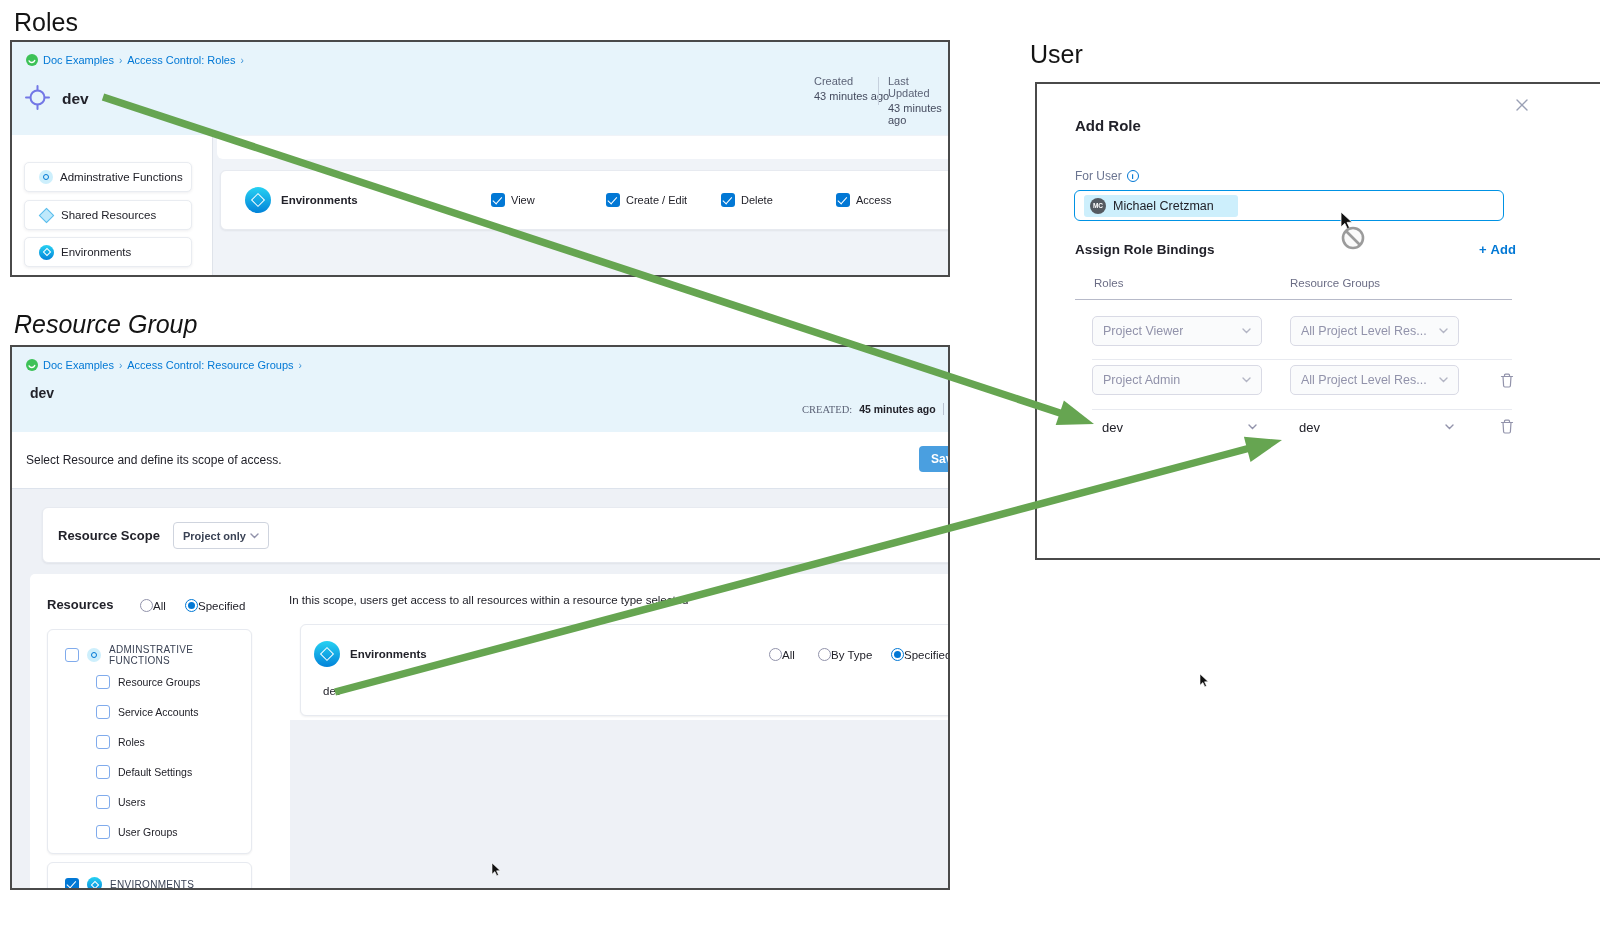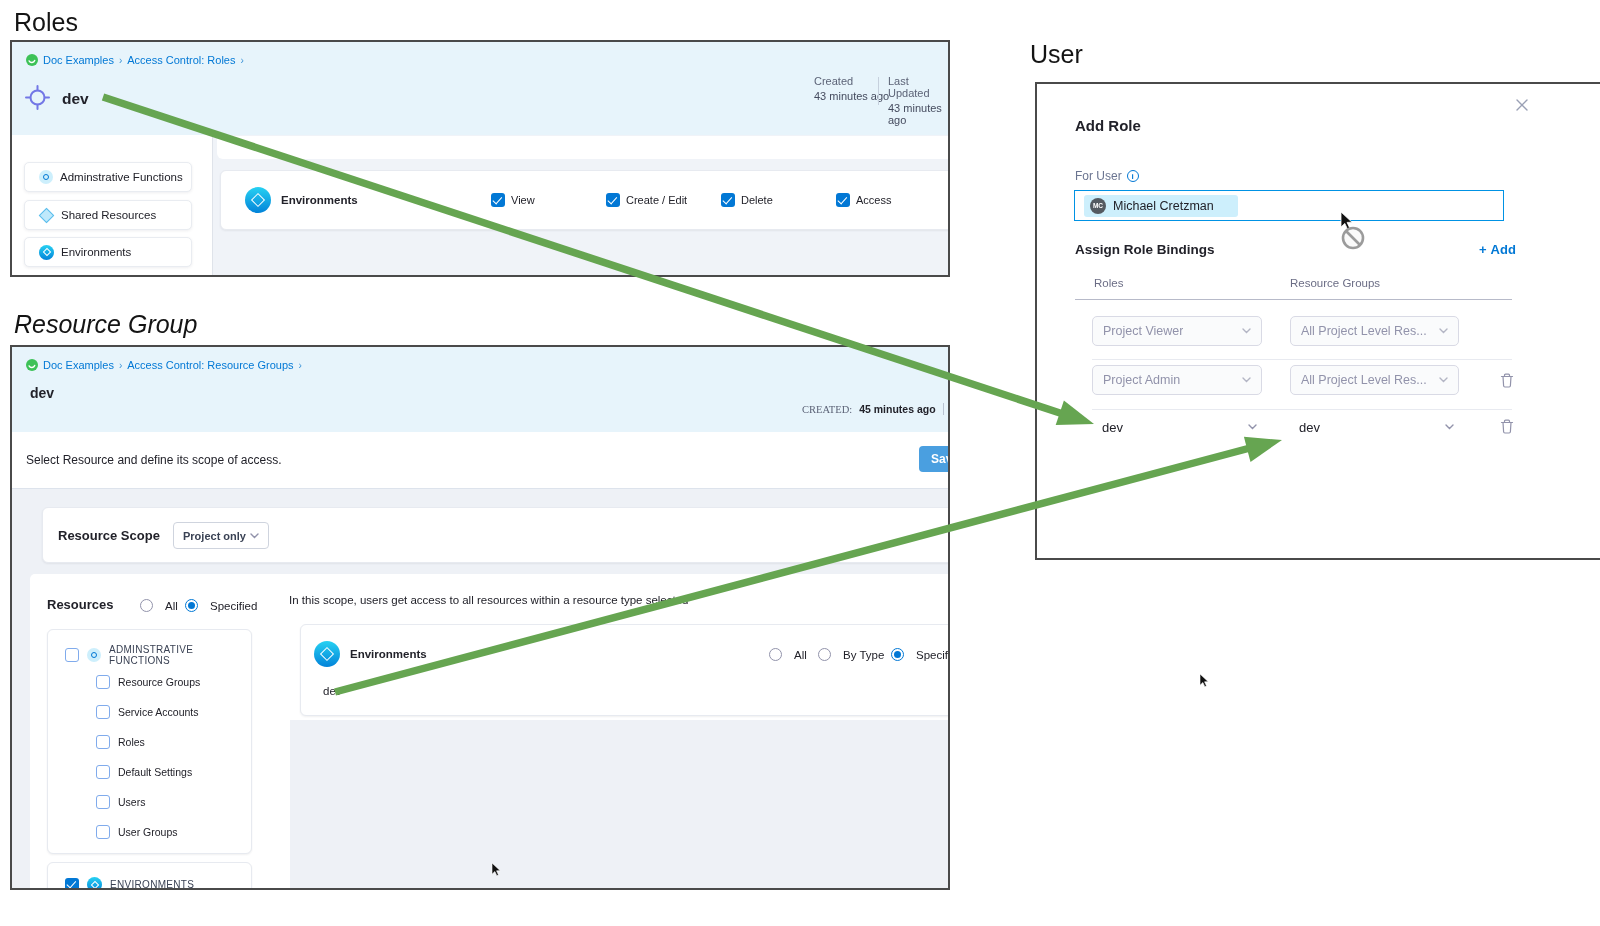--- a/index.html
+++ b/index.html
@@ -19,21 +19,21 @@
   .scard{position:absolute;background:#fff;border:1px solid #e9ecf1;border-radius:5px;box-shadow:0 1px 3px rgba(40,41,61,.08);display:flex;align-items:center;padding-left:14px;gap:7px;font-size:11.5px;color:#22222a;box-sizing:border-box;}
   
   .cbx{position:relative;display:inline-block;width:14px;height:14px;border-radius:3px;box-sizing:border-box;flex:0 0 auto;}
   .cbx.on{background:#0278d5;}
   .cbx.on::after{content:"";position:absolute;left:4.2px;top:1.6px;width:4px;height:7.5px;border:solid #fff;border-width:0 1.8px 1.8px 0;transform:rotate(42deg);}
   .cbx.off{background:#fff;border:1.6px solid #80abec;}
   
   .rd{position:relative;display:inline-block;width:13px;height:13px;border-radius:50%;border:1.5px solid #9293ab;box-sizing:border-box;background:#fff;flex:0 0 auto;}
   .rd.on{border-color:#0278d5;}
   .rd.on::after{content:"";position:absolute;left:2px;top:2px;right:2px;bottom:2px;border-radius:50%;background:#0278d5;}
-  .rdrow{position:absolute;display:flex;align-items:center;gap:12px;font-size:11.5px;color:#22222a;white-space:nowrap;}
+  .rdrow{position:absolute;display:flex;align-items:center;gap:0;font-size:11.5px;color:#22222a;white-space:nowrap;}
   
   .ic-admin{position:relative;display:inline-block;width:14px;height:14px;border-radius:50%;background:#cdeffc;flex:0 0 auto;}
   .ic-admin::after{content:"";position:absolute;left:4px;top:4px;width:6px;height:6px;border-radius:50%;border:1.7px solid #0278d5;box-sizing:border-box;}
   .ic-shared{position:relative;display:inline-block;width:11px;height:11px;background:#bfe9fb;border:1px solid #59bdec;transform:rotate(45deg);box-sizing:border-box;flex:0 0 auto;margin:0 2px;}
   .ic-env{position:relative;display:inline-block;border-radius:50%;background:linear-gradient(180deg,#27d1f2 0%,#0283d9 100%);flex:0 0 auto;}
   .ic-env::after{content:"";position:absolute;border:1.5px solid #fff;transform:rotate(45deg);box-sizing:border-box;}
   .ic-env.sm{width:15px;height:15px;}
   .ic-env.sm::after{left:4.5px;top:4.5px;width:6px;height:6px;}
   .ic-env.lg{width:26px;height:26px;}
   .ic-env.lg::after{left:8px;top:8px;width:10px;height:10px;}
@@ -253,21 +253,21 @@
           <line x1="13" y1="3" x2="3" y2="13"></line>
         </g>
       </svg>
   </span>
   <div class="abs" style="left:38px;top:33px;font-size:15px;font-weight:700;">Add Role</div>
 
   <div class="abs" style="left:38px;top:85px;font-size:12px;color:#6b7591;display:flex;align-items:center;">
     <span>For User</span>
     <span class="infoi">i</span>
   </div>
-  <div class="abs" style="left:37px;top:106px;width:430px;height:31px;border:1.5px solid #0092e4;border-radius:0;background:#fff;box-sizing:border-box;display:flex;align-items:center;padding-left:9px;">
+  <div class="abs" style="left:37px;top:106px;width:430px;height:31px;border:1.5px solid #0092e4;border-radius:6px;background:#fff;box-sizing:border-box;display:flex;align-items:center;padding-left:9px;">
     <span style="display:flex;align-items:center;gap:7px;background:#cdeffc;border-radius:3px;height:22px;padding:0 24px 0 6px;">
       <span style="width:16px;height:16px;border-radius:50%;background:#545a61;color:#fff;font-size:6.5px;font-weight:700;display:flex;align-items:center;justify-content:center;">MC</span>
       <span style="font-size:12.5px;color:#22222a;">Michael Cretzman</span>
     </span>
   </div>
 
   <div class="abs" style="left:38px;top:158px;font-size:13.5px;font-weight:700;">Assign Role Bindings</div>
   <span class="plusadd" style="left:442px;top:158px;">
     <span>+</span>
     <span>Add</span>

